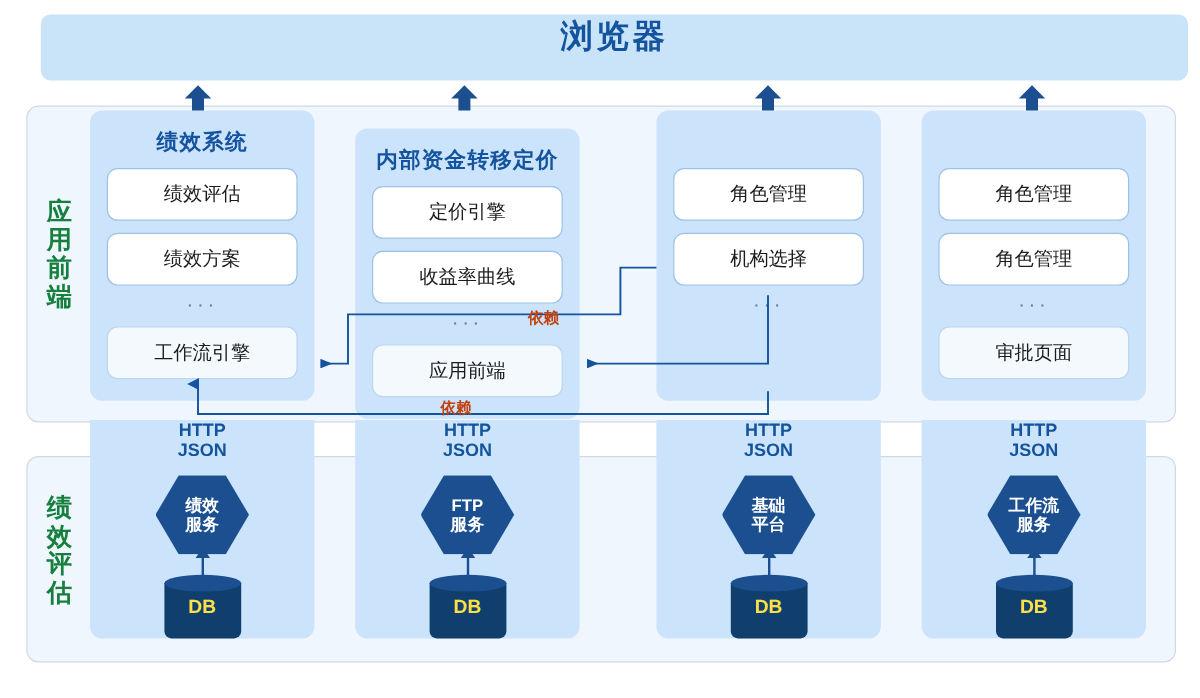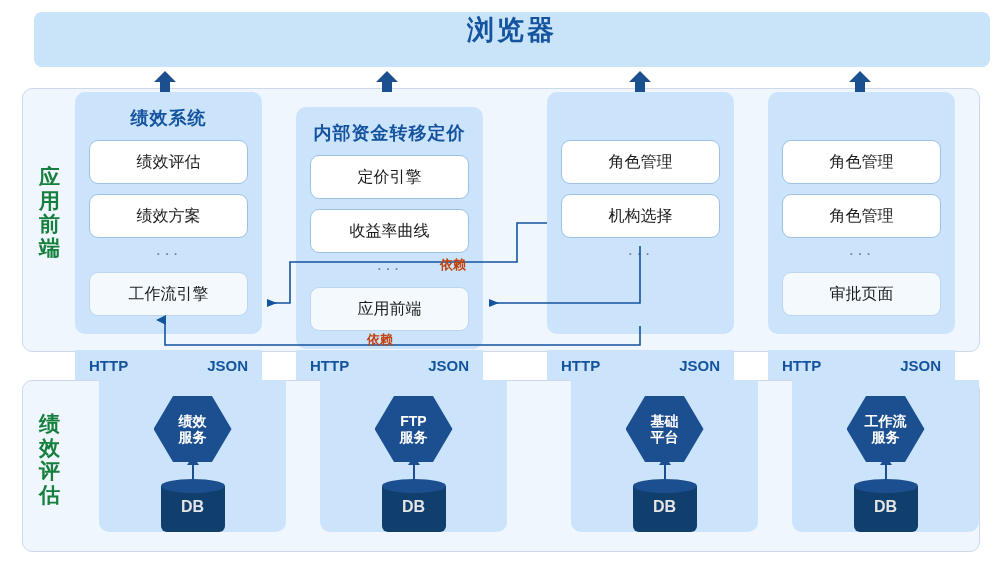--- a/index.html
+++ b/index.html
@@ -61,35 +61,35 @@
     position:absolute;top:156px;left:0;width:100%;
     text-align:center;font-size:17px;color:#6f7d8c;letter-spacing:3px;
     line-height:12px;
   }
 
   
   .proto{
     position:absolute;top:350px;width:187px;height:30px;
     background:#cbe4fb;
     display:flex;align-items:center;justify-content:space-between;
-    box-sizing:border-box;padding:0 14px;
+    box-sizing:border-box;padding:0 14px;flex-direction:column;
   }
   .proto .p-txt{font-size:15px;font-weight:bold;color:#14539e;}
   .proto .p-arrow{
     width:0;height:0;position:relative;
   }
   .up-pent{
     width:20px;height:16px;background:#1b4f8f;
     clip-path:polygon(50% 0%,100% 52%,74% 52%,74% 100%,26% 100%,26% 52%,0% 52%);
   }
 
   
   .back-col{
     position:absolute;top:380px;width:187px;height:152px;
-    background:#cbe4fb;border-radius:0 0 10px 10px;margin-left:24px;
+    background:#cbe4fb;border-radius:0 0 10px 10px;
   }
   .hexagon{
     position:absolute;top:16px;left:50%;margin-left:-39px;
     width:78px;height:66px;background:#1b4f8f;
     clip-path:polygon(25% 0%,75% 0%,100% 50%,75% 100%,25% 100%,0% 50%);
     display:flex;flex-direction:column;align-items:center;justify-content:center;
     color:#ffffff;font-size:14px;font-weight:bold;line-height:1.15;
   }
   .db-arrow{
     position:absolute;top:84px;left:50%;margin-left:-1px;
@@ -103,21 +103,21 @@
   .cyl{
     position:absolute;top:106px;left:50%;margin-left:-32px;
     width:64px;height:46px;background:#103f6e;border-radius:0 0 6px 6px;
   }
   .cyl:before{
     content:"";position:absolute;top:-7px;left:0;width:64px;height:14px;
     background:#1b4f8f;border-radius:50%;
   }
   .cyl .db-txt{
     position:absolute;left:0;top:12px;width:100%;text-align:center;
-    color:#e5e5e5;font-size:16px;font-weight:bold;
+    color:#fde047;font-size:16px;font-weight:bold;
   }
 
   
   #wires{position:absolute;left:0;top:0;width:1000px;height:582px;
          pointer-events:none;overflow:visible;}
   .dep-label{
     position:absolute;font-size:13px;font-weight:bold;color:#c2410c;
   }
 </style>
 </head>

